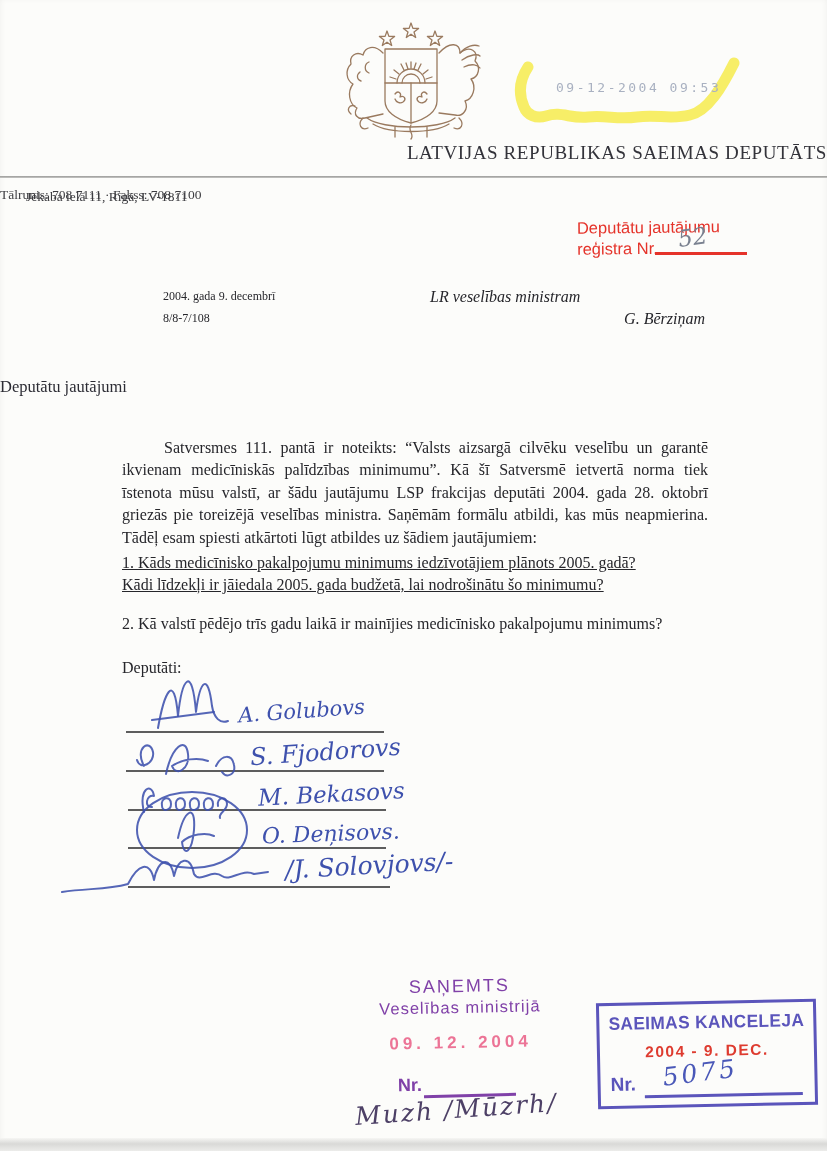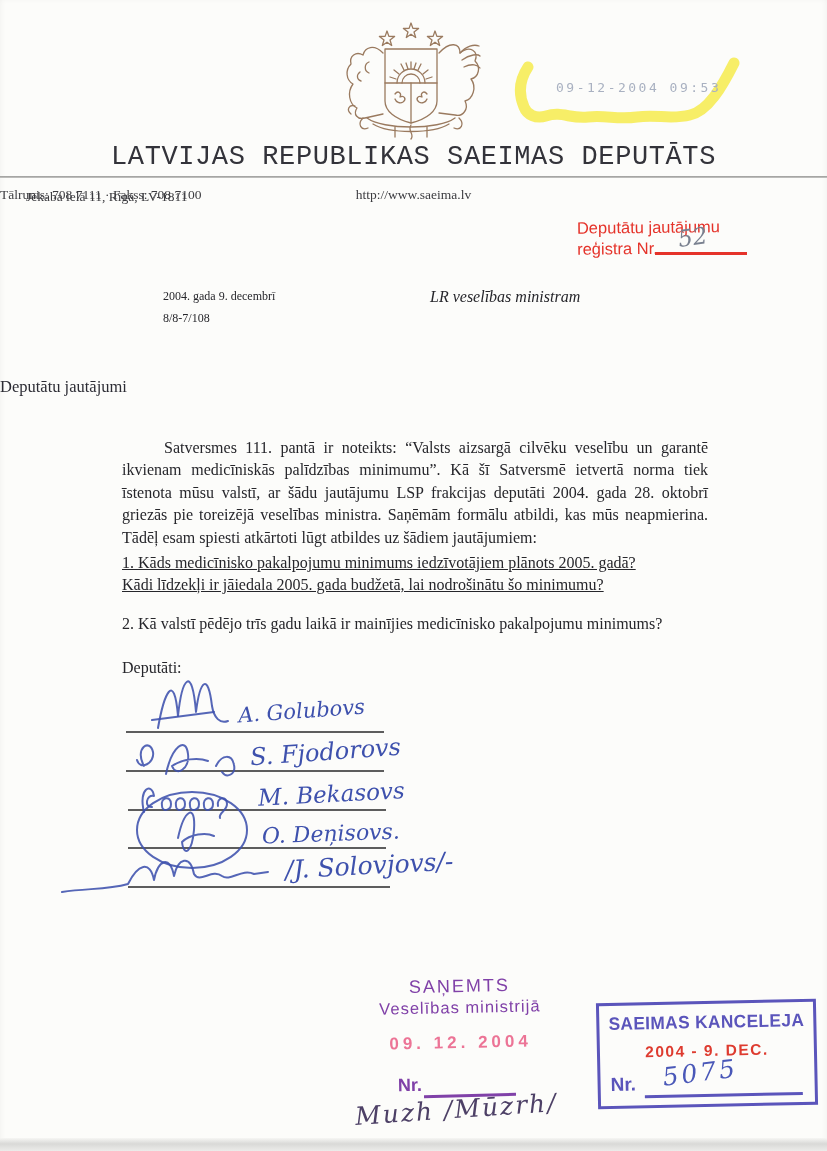--- a/index.html
+++ b/index.html
@@ -6,23 +6,23 @@
   .page{
     position:relative;width:827px;height:1151px;margin:0 auto;
     background:#fcfcfa;overflow:hidden;
     font-family:"Liberation Serif", serif;color:#26262b;
     box-shadow:inset 0 -2px 6px rgba(0,0,0,.06);
   }
   .abs{position:absolute;}
 
   
   .title{
-    left:0;top:142px;width:827px;text-align:center;
-    font-size:27px;letter-spacing:.6px;color:#33333a;
-    font-family:Liberation Mono, monospace;
+    left:0;top:142px;width:827px;text-align:right;
+    font-size:19px;letter-spacing:.6px;color:#33333a;
+    font-family:Liberation Serif, serif;
   }
   .rule{left:0;top:176px;width:827px;height:2px;
     background:linear-gradient(#9a9a98,#c7c7c5);}
   .addr-row{left:0;top:186px;width:827px;height:20px;font-size:13.5px;color:#3c3c40;}
   .addr-left{left:26px;top:189px;}
   .addr-center{left:0;top:187px;width:827px;text-align:center;}
   .addr-right{right:24px;top:187px;}
 
   
   .scan-ts{
@@ -150,37 +150,37 @@
 
   <svg class="abs" style="left:512px;top:55px;" width="240" height="75" viewBox="0 0 240 75">
     <path d="M16,12 C8,24 6,38 12,52 C15,60 24,64 34,61 C50,56 58,64 76,62 C95,60 105,65 125,62 C145,59 158,65 178,60 C196,56 210,32 222,8" fill="none" stroke="#f5e93d" stroke-width="11" stroke-linecap="round" opacity="0.78"></path>
   </svg>
 
   <div class="abs scan-ts">09-12-2004 09:53</div>
 
   <div class="abs title">LATVIJAS REPUBLIKAS SAEIMAS DEPUTĀTS</div>
   <div class="abs rule"></div>
   <div class="abs addr-left addr-row" style="width:auto;">Jēkaba ielā 11, Rīgā, LV-1811</div>
-  <div class="abs addr-center addr-row">http://www.saeima.lv</div>
   <div class="abs addr-right addr-row" style="width:auto;">Tālrunis: 708 7111 · Fakss: 708 7100</div>
 
   <div class="abs reg-stamp">
     <div>Deputātu jautājumu</div>
     <div>reģistra Nr.</div>
   </div>
   <div class="abs reg-underline"></div>
   <div class="abs reg-number">52</div>
 
   <div class="abs ref">
     <div>2004. gada 9. decembrī</div>
     <div>8/8-7/108</div>
   </div>
 
   <div class="abs addressee">
     <div>LR veselības ministram</div>
+    <div class="l2">G. Bērziņam</div>
   </div>
 
   <div class="abs subject">Deputātu jautājumi</div>
 
   <div class="abs body-par">Satversmes 111. pantā ir noteikts: “Valsts aizsargā cilvēku veselību un garantē ikvienam medicīniskās palīdzības minimumu”. Kā šī Satversmē ietvertā norma tiek īstenota mūsu valstī, ar šādu jautājumu LSP frakcijas deputāti 2004. gada 28. oktobrī griezās pie toreizējā veselības ministra. Saņēmām formālu atbildi, kas mūs neapmierina. Tādēļ esam spiesti atkārtoti lūgt atbildes uz šādiem jautājumiem:</div>
   <div class="abs q q1">
     <div>1. Kāds medicīnisko pakalpojumu minimums iedzīvotājiem plānots 2005. gadā?</div>
     <div>Kādi līdzekļi ir jāiedala 2005. gada budžetā, lai nodrošinātu šo minimumu?</div>
   </div>
   <div class="abs q q2">2. Kā valstī pēdējo trīs gadu laikā ir mainījies medicīnisko pakalpojumu minimums?</div>

